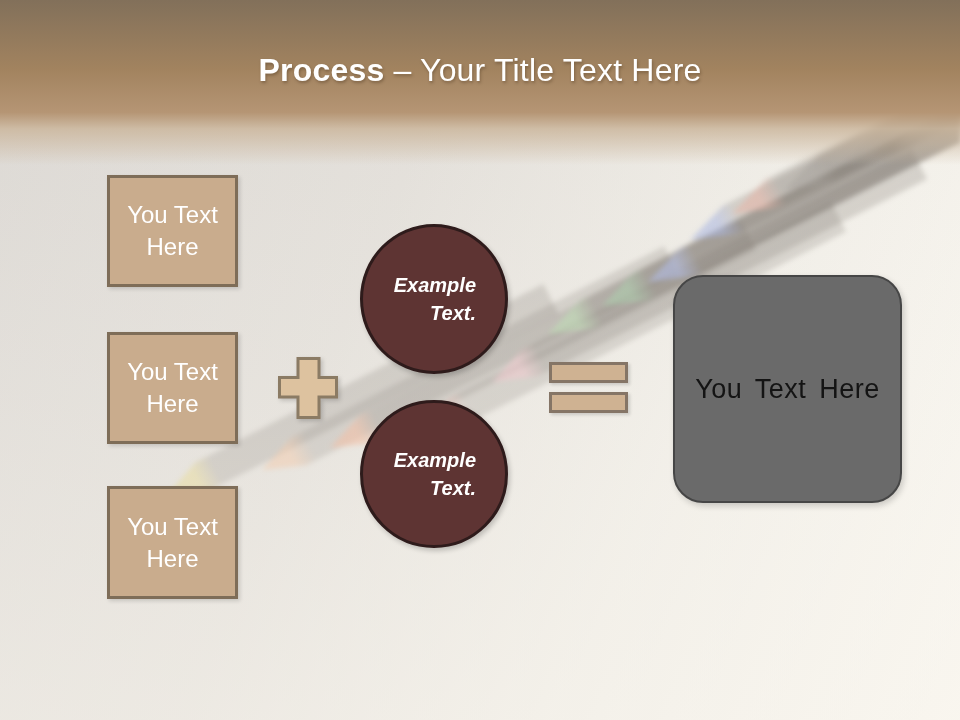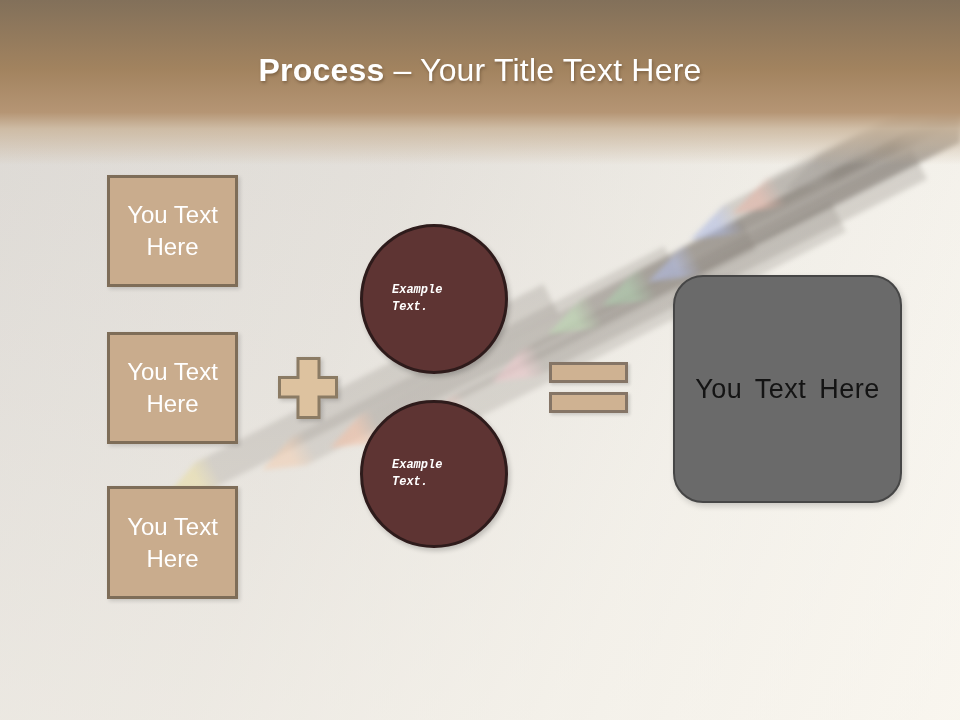--- a/index.html
+++ b/index.html
@@ -41,24 +41,23 @@
   .tan-box .lbl{width:110px;}
   #box1{top:175px;} #box2{top:332px;} #box3{top:486px;height:113px;}
 
   
   .plus-wrap{position:absolute;left:278px;top:357px;width:60px;height:62px;
     filter:drop-shadow(2px 2px 2px rgba(0,0,0,0.18));}
 
   
   .maroon-circle{position:absolute;left:360px;width:148px;height:150px;
     box-sizing:border-box;background:var(--circle-fill);border:3px solid var(--circle-border);
-    border-radius:50%;display:flex;align-items:center;justify-content:center;text-align:left;
-    color:var(--circle-text);font-size:12px;font-weight:700;font-style:italic;line-height:1.4;
+    border-radius:50%;display:flex;align-items:center;justify-content:center;text-align:right;
+    color:var(--circle-text);font-size:20px;font-weight:700;font-style:italic;line-height:1.4;
     box-shadow:2px 3px 5px rgba(0,0,0,0.20);
-    font-family:Liberation Mono, monospace;
   }
   .maroon-circle .lbl{width:84px;}
   #circle1{top:224px;} #circle2{top:400px;height:148px;}
 
   
   .equals-wrap{position:absolute;left:549px;top:362px;width:79px;height:51px;}
   .eq-bar{position:absolute;left:0;width:79px;height:21px;box-sizing:border-box;
     background:var(--eq-fill);border:3px solid var(--eq-border);
     box-shadow:2px 2px 3px rgba(0,0,0,0.15);}
   .eq-top{top:0;} .eq-bottom{top:30px;}

